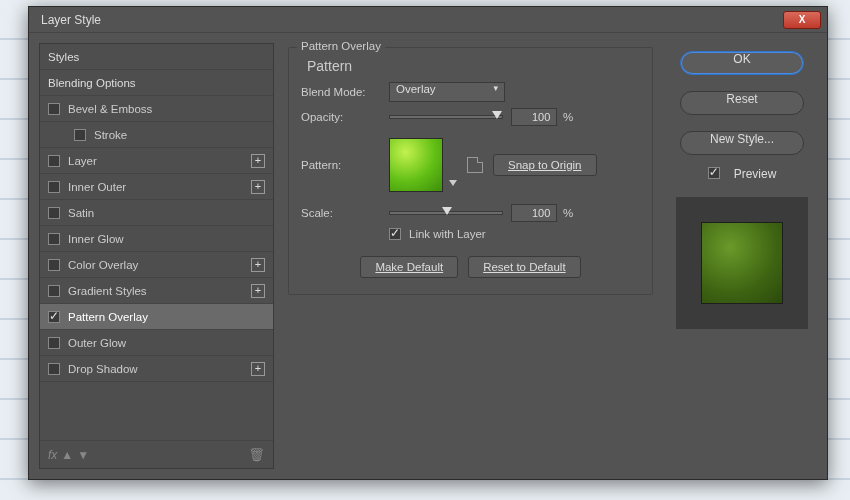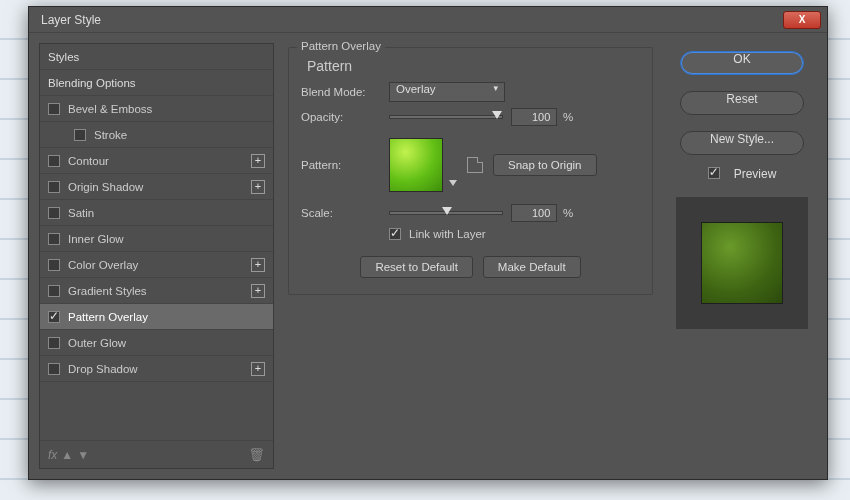--- a/index.html
+++ b/index.html
@@ -115,21 +115,21 @@
 .new-doc-icon::after {
   content: ""; position: absolute; right: -1px; top: -1px;
   width: 5px; height: 5px; background: #535353; border-left: 1px solid #999;
   border-bottom: 1px solid #999;
 }
 .btn {
   height: 22px; background: #5c5c5c; border: 1px solid #3a3a3a;
   border-radius: 10px; padding: 0 14px; color: #ddd;
   font-size: 11.5px; display: inline-flex; align-items: center;
 }
-.btn.flat { border-radius: 3px; }
+.btn.flat { border-radius: 3px; text-decoration: underline; }
 .link-row { display:flex; align-items:center; margin-left: 88px; font-size:11.5px; color:#ccc;}
 .buttons-row { display:flex; gap:10px; justify-content:center; margin-top:16px;}
 .right { width: 150px; display: flex; flex-direction: column; align-items: center; gap: 8px; }
 .big-btn {
   width: 124px; height: 24px; border-radius: 12px;
   background: #5c5c5c; border: 1px solid #3a3a3a;
   display: flex; align-items: flex-start; justify-content: center;
   color: #ddd; font-size: 12px; margin-top: 8px;
 }
 .big-btn.primary { border: 1px solid #2f72c9; box-shadow: inset 0 0 0 1px #4a8adf; }
@@ -169,26 +169,26 @@
             <div class="eff-row">
               <div class="chk"></div>
               <span>Bevel &amp; Emboss</span>
             </div>
             <div class="eff-row sub">
               <div class="chk"></div>
               <span>Stroke</span>
             </div>
             <div class="eff-row">
               <div class="chk"></div>
-              <span>Contour</span>
-              <div class="plus">+</div>
-            </div>
-            <div class="eff-row">
-              <div class="chk"></div>
-              <span>Origin Shadow</span>
+              <span>Layer</span>
+              <div class="plus">+</div>
+            </div>
+            <div class="eff-row">
+              <div class="chk"></div>
+              <span>Inner Outer</span>
               <div class="plus">+</div>
             </div>
             <div class="eff-row">
               <div class="chk"></div>
               <span>Satin</span>
             </div>
             <div class="eff-row">
               <div class="chk"></div>
               <span>Inner Glow</span>
             </div>
@@ -271,24 +271,24 @@
           <span class="unit">%</span>
         </div>
 
         <div class="link-row">
           <div class="chk checked"></div>
           <span>Link with Layer</span>
         </div>
 
         <div class="buttons-row">
           <div class="btn flat">
+            <span>Make Default</span>
+          </div>
+          <div class="btn flat">
             <span>Reset to Default</span>
-          </div>
-          <div class="btn flat">
-            <span>Make Default</span>
           </div>
         </div>
       </div>
     </div>
 
     <div class="right">
       <div class="big-btn primary">
         <span>OK</span>
       </div>
       <div class="big-btn">

